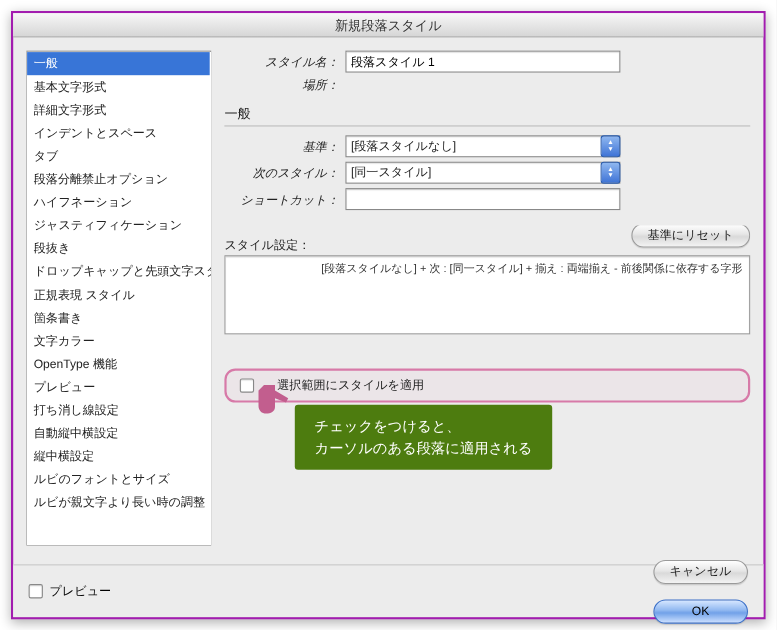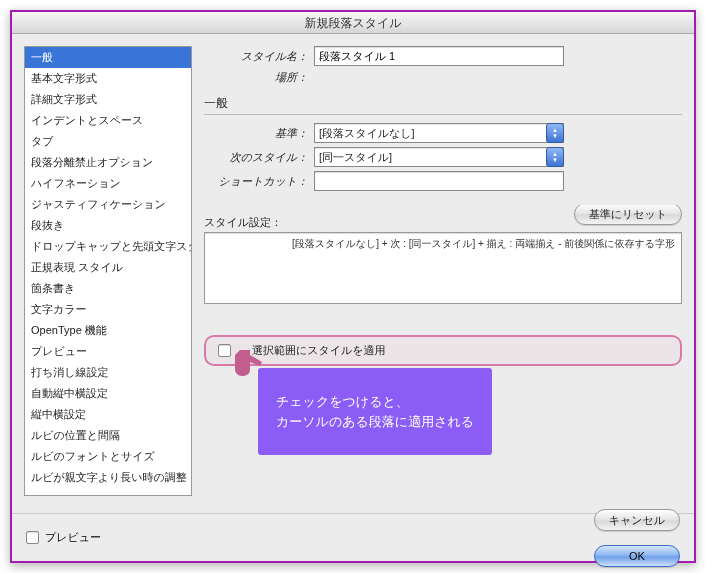--- a/index.html
+++ b/index.html
@@ -180,25 +180,25 @@
   }
   .cursor-hand {
     position: absolute;
     left: 28px;
     top: 302px;
     width: 32px; height: 30px;
     pointer-events: none;
   }
   .callout {
     position: absolute;
-    left: 54px;
+    left: 64px;
     top: 322px;
-    background: #8b5cf6;
+    background: #4d7c0f;
     color: #fff;
-    padding: 24px 18px;
+    padding: 10px 18px;
     border-radius: 3px;
     font-size: 13px;
     line-height: 1.5;
     max-width: 340px;
   }
   .footer {
     height: 48px;
     border-top: 1px solid #c9c9c9;
     display: flex;
     align-items: center;
@@ -239,21 +239,20 @@
         <div class="sidebar-item">段抜き</div>
         <div class="sidebar-item">ドロップキャップと先頭文字スタイル</div>
         <div class="sidebar-item">正規表現 スタイル</div>
         <div class="sidebar-item">箇条書き</div>
         <div class="sidebar-item">文字カラー</div>
         <div class="sidebar-item">OpenType 機能</div>
         <div class="sidebar-item">プレビュー</div>
         <div class="sidebar-item">打ち消し線設定</div>
         <div class="sidebar-item">自動縦中横設定</div>
         <div class="sidebar-item">縦中横設定</div>
-        <div class="sidebar-item">ルビの位置と間隔</div>
         <div class="sidebar-item">ルビのフォントとサイズ</div>
         <div class="sidebar-item">ルビが親文字より長い時の調整</div>
       </div>
 
     <div class="main">
 
       <div class="formrow">
         <span class="lbl">スタイル名：</span>
         <input class="textinput" style="max-width: 250px;" value="段落スタイル 1">
       </div>

